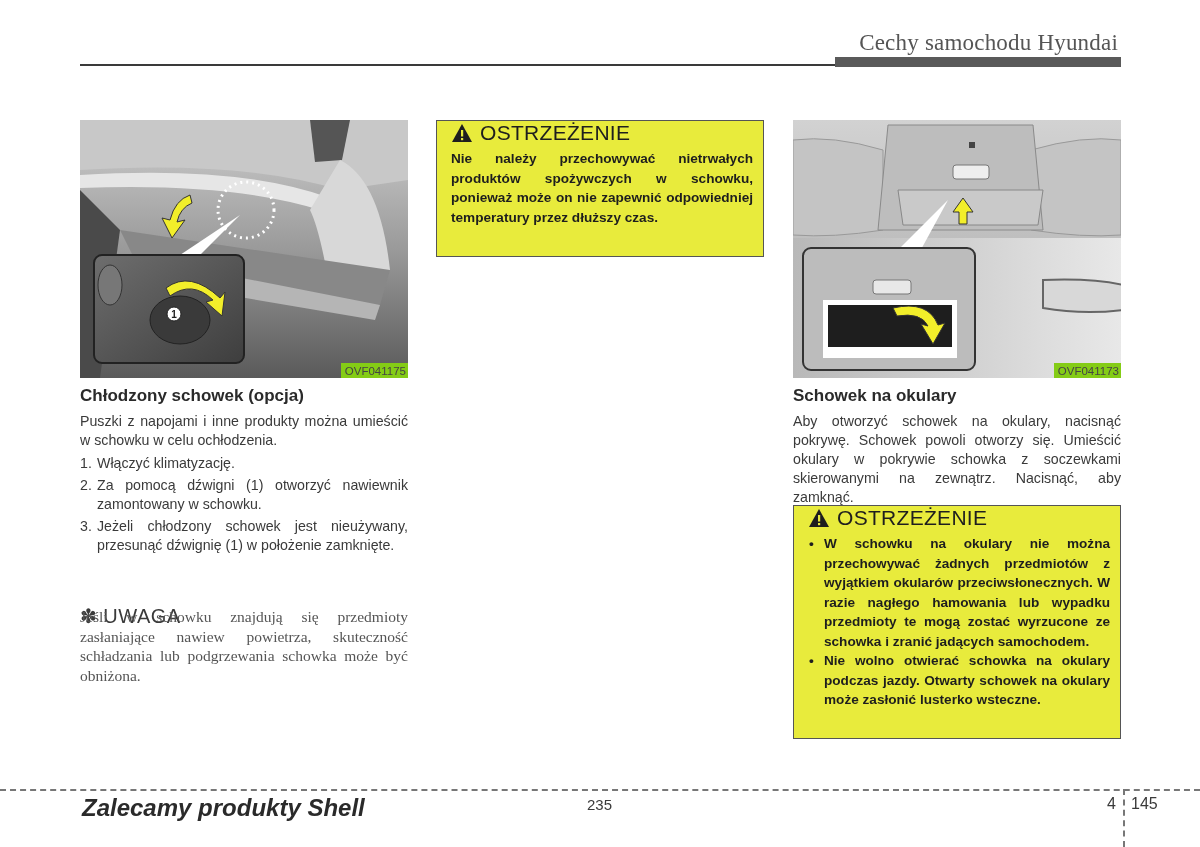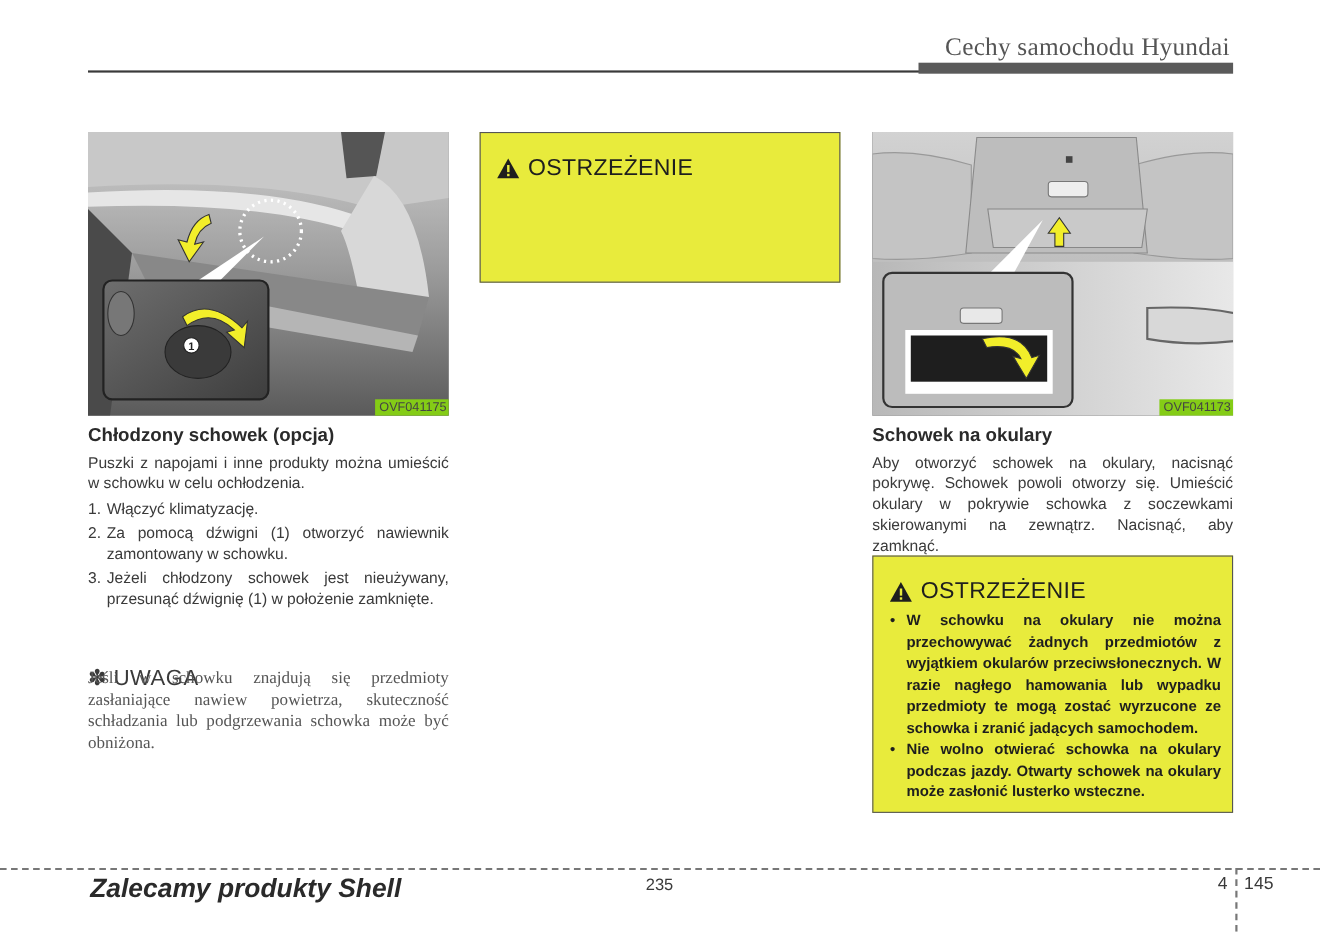--- a/index.html
+++ b/index.html
@@ -44,21 +44,21 @@
     position: absolute; font-size: 20px; color: #3a3a3a; letter-spacing: 0.5px; margin-top: 24px;
   }
   .note-body {
     position: absolute; font-family: "Liberation Serif", serif; font-weight: normal;
     font-size: 15.5px; line-height: 19.5px; color: #555; text-align: justify;
   }
 
   
   .warning {
     position: absolute; background: #e8eb3c; border: 1px solid #555;
-    padding: 20px 10px 10px 14px;
+    padding: 0 10px 10px 14px;
   }
   .warning-head { display: flex; align-items: center; margin-bottom: 4px; }
   .warning-icon { width: 22px; height: 20px; margin-right: 7px; flex: none; }
   .warning-title { font-size: 21px; color: #1e1e1e; letter-spacing: 0.3px; }
   .warning-text {
     font-weight: bold; font-size: 13.6px; line-height: 19.5px; color: #1e1e1e; text-align: justify;
   }
   .bullet { display: flex; }
   .bullet-dot { width: 16px; flex: none; text-align: left; padding-left: 1px; }
   .bullet-text { flex: 1; text-align: justify; }
@@ -151,20 +151,21 @@
 
 <div class="warning" style="left:436px; top:120px; width:328px; height:137px;">
   <div class="warning-head">
     <svg class="warning-icon" viewBox="0 0 22 20">
       <polygon points="11,1 21,19 1,19" fill="#1e1e1e"></polygon>
       <rect x="10" y="7" width="2.2" height="6.5" fill="#e8eb3c"></rect>
       <rect x="10" y="15" width="2.2" height="2.2" fill="#e8eb3c"></rect>
     </svg>
     <span class="warning-title">OSTRZEŻENIE</span>
   </div>
+  <div class="warning-text">Nie należy przechowywać nietrwałych produktów spożywczych w schowku, ponieważ może on nie zapewnić odpowiedniej temperatury przez dłuższy czas.</div>
 </div>
 
 <div class="figure" style="left:793px; top:120px;">
   <svg viewBox="0 0 328 258" preserveAspectRatio="none">
     <defs>
       <linearGradient id="rg1" x1="0" y1="0" x2="0" y2="1">
         <stop offset="0" stop-color="#d2d2d2"></stop>
           <stop offset="1" stop-color="#a8a8a8"></stop>
       </linearGradient>
       <linearGradient id="rg2" x1="0" y1="0" x2="1" y2="0">

